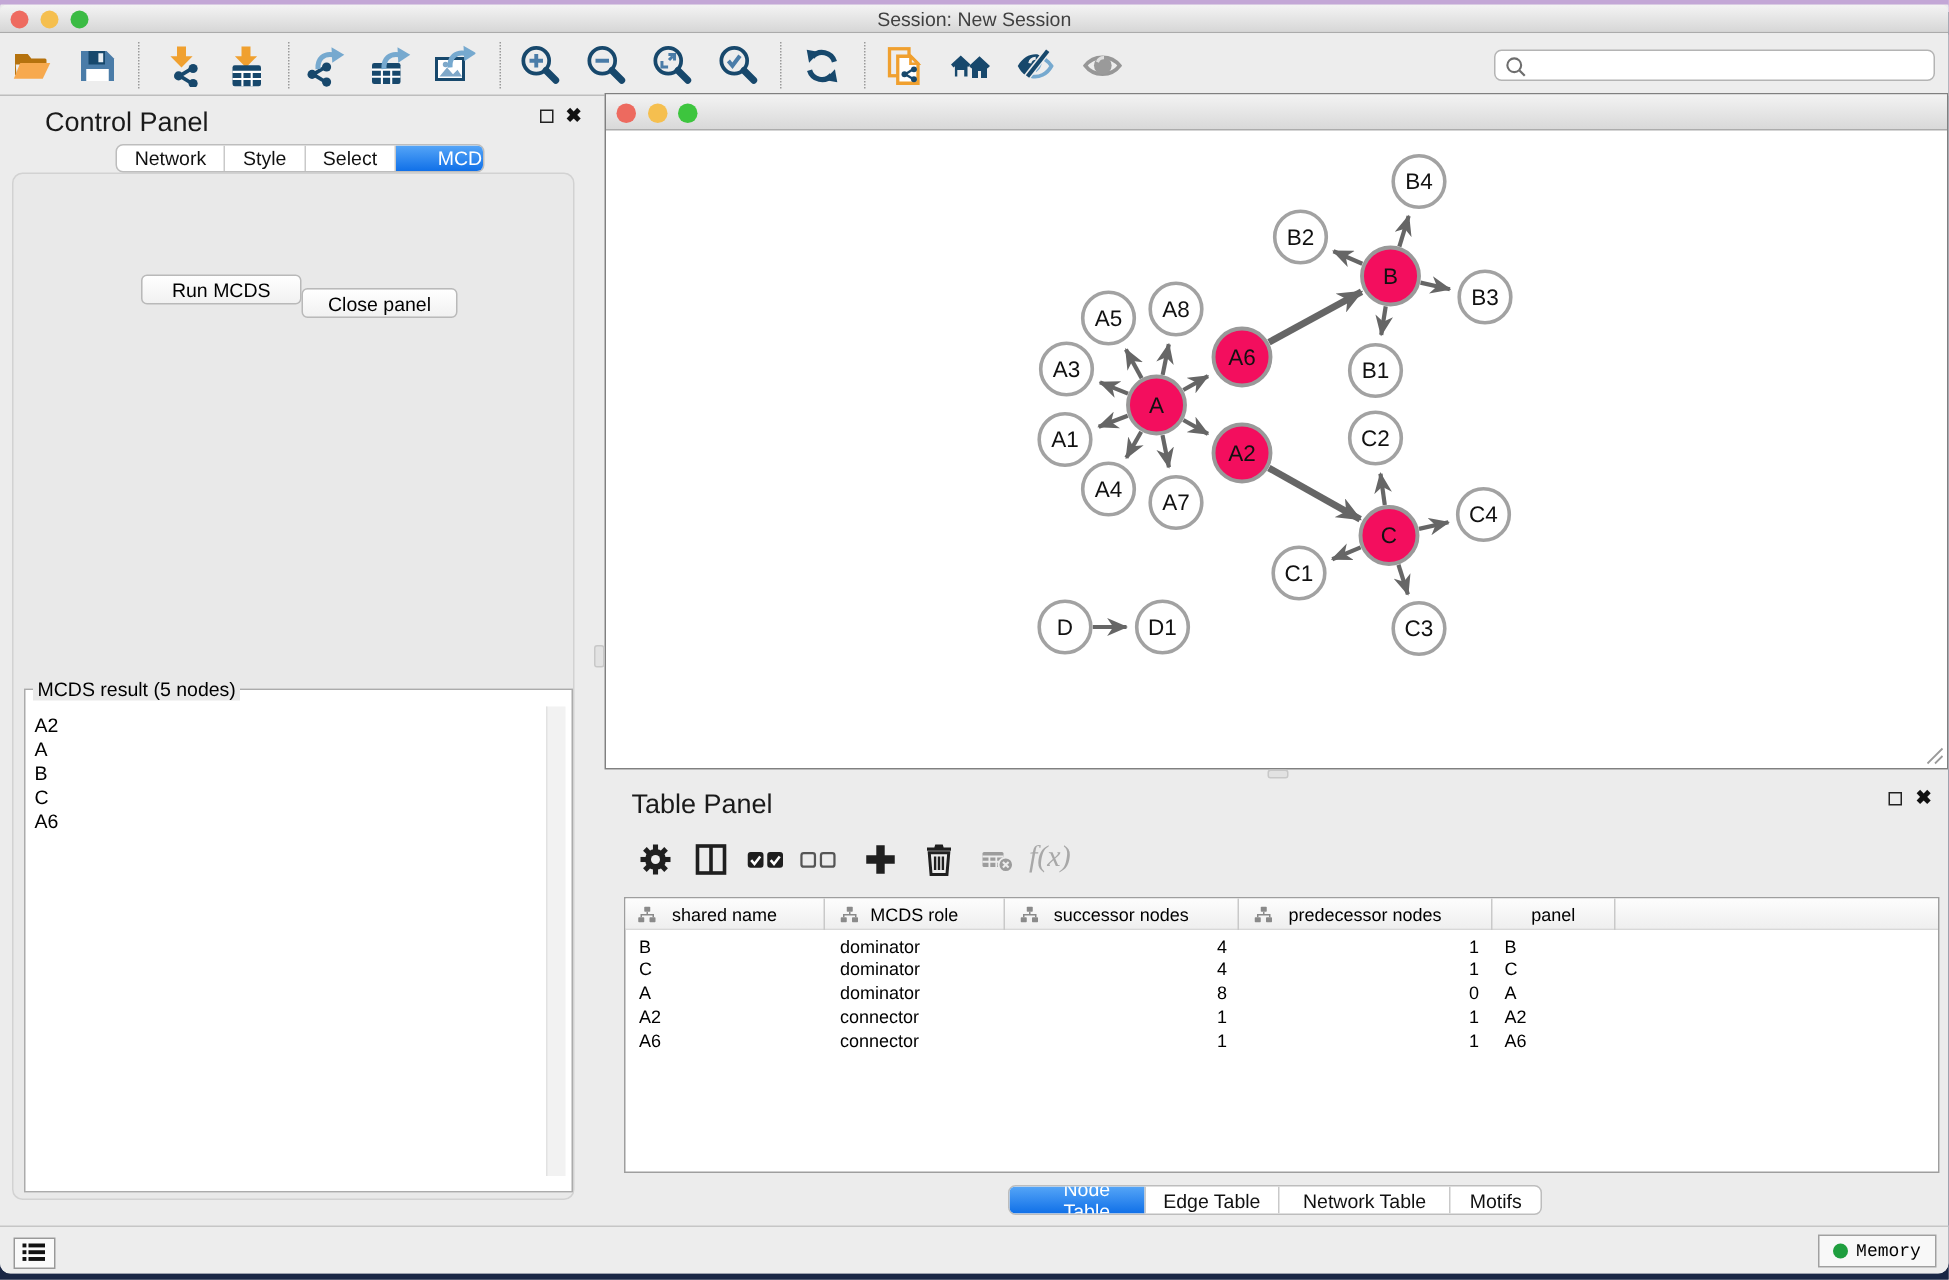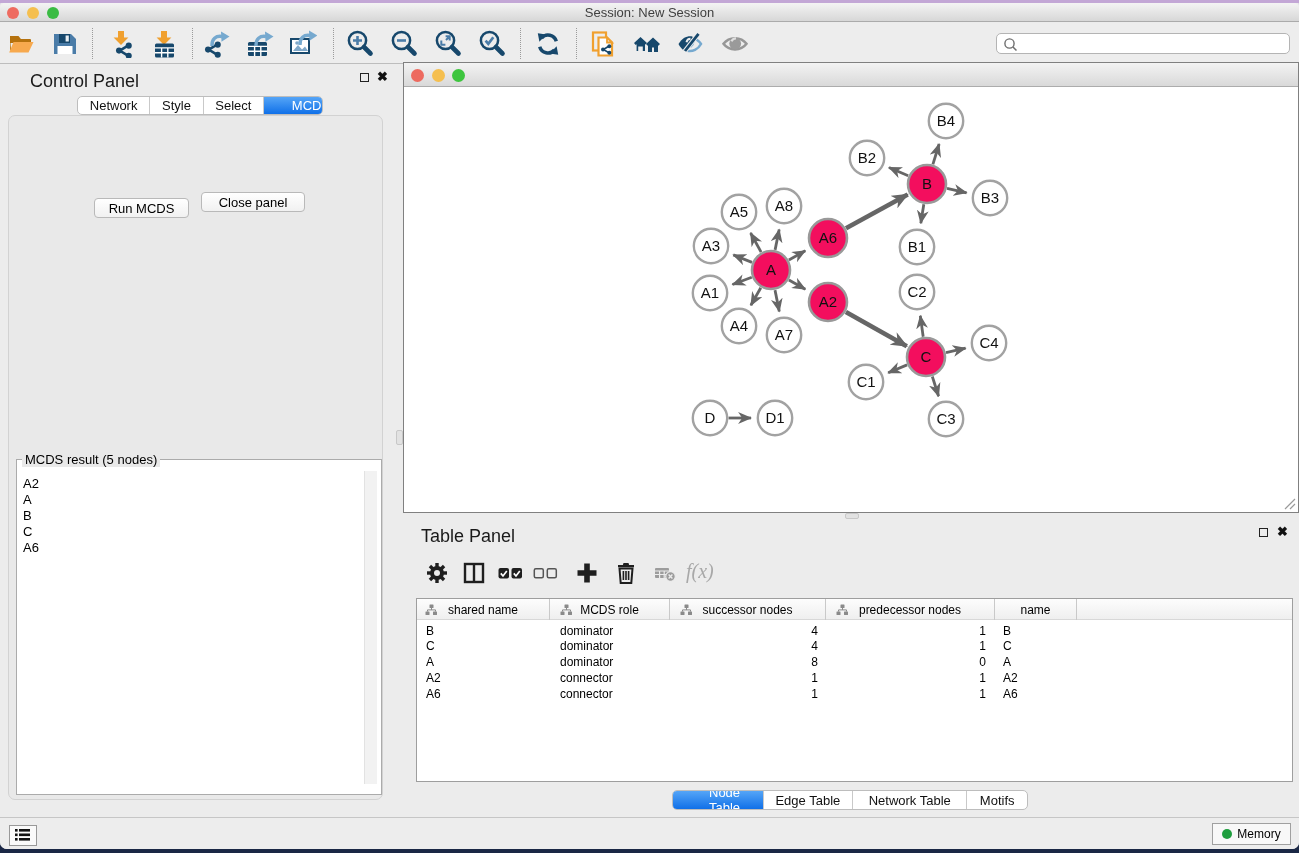--- a/index.html
+++ b/index.html
@@ -70,21 +70,21 @@
 #ttable { position:absolute; left:416px; top:598px; width:877px; height:184px;
   background:#fff; border:1px solid #9E9E9E;padding-left:39px; }
 #thead { position:absolute; left:0; top:0; width:875px; height:21px;
   background:linear-gradient(#FDFDFD,#EFEFEF); border-bottom:1px solid #D8D8D8; }
 .hcell { position:absolute; top:0; height:21px; border-right:1px solid #C9C9C9;
   font-size:12px; color:#000; display:flex; align-items:center; justify-content:center; }
 .trow { position:absolute; left:0; width:875px; height:16px; font-size:12px; color:#000; }
 .trow span { position:absolute; top:1px; }
 
 #statusbar { position:absolute; left:0; top:817px; width:100%; height:32px;
-  background:#EDEDED; border-top:1px solid #C6C6C6; }
+  background:#EDEDED; border-top:1px solid #C6C6C6;font-family:Liberation Mono, monospace; }
 #membtn { position:absolute; right:8px; top:5px; width:79px; height:22px;
   background:#F8F8F8; border:1px solid #A0A0A0; font-size:12px; color:#000;
   display:flex; align-items:center; justify-content:center; gap:5px; }
 #lstbtn { position:absolute; left:9px; top:7px; width:28px; height:21px;
   background:#FAFAFA; border:1.5px solid #999; }
 </style></head>
 <body>
 <div id="lav"></div>
 <div id="app">
 <div id="titlebar">
@@ -232,21 +232,21 @@
   <div class="sq" style="left:360px;top:11px"></div>
   <span class="xx" style="left:377px;top:7px">✖</span>
 </div>
 <div class="tabset" style="left:77px;top:96px;width:246px">
   <div style="width:73px">Network</div>
   <div style="width:54px">Style</div>
   <div style="width:61px">Select</div>
   <div class="tabsel" style="width:58px">MCDS</div>
 </div>
 <div id="cp-pane"></div>
-<div class="btn" style="left:94px;top:198px;width:95px">Run MCDS</div>
+<div class="btn" style="left:94px;top:183px;width:107px">Run MCDS</div>
 <div class="btn" style="left:201px;top:192px;width:104px">Close panel</div>
 <div id="fieldset">
   <div id="fs-list">A2<br>A<br>B<br>C<br>A6</div>
   <div id="fs-scroll"></div>
 </div>
 <div id="fs-legend">MCDS result (5 nodes)</div>
 
 <div id="netwin">
   <div id="net-title">
     <div class="light" style="left:6.5px;top:6px;width:13px;height:13px;background:#ED6A5F"></div>
@@ -386,21 +386,21 @@
 <circle cx="18.5" cy="16.5" r="4.8" fill="#9C9C9C" stroke="#ECECEC" stroke-width="1.2"></circle>
 <path d="M16.6,14.6 l3.8,3.8 M20.4,14.6 l-3.8,3.8" stroke="#ECECEC" stroke-width="1.4"></path>
 </svg>
 <span id="fx">f(x)</span>
 <div id="ttable">
   <div id="thead">
     <div class="hcell" style="left:0;width:133px">shared name</div>
     <div class="hcell" style="left:133px;width:120px">MCDS role</div>
     <div class="hcell" style="left:253px;width:156px">successor nodes</div>
     <div class="hcell" style="left:409px;width:169px">predecessor nodes</div>
-    <div class="hcell" style="left:578px;width:82px">name</div>
+    <div class="hcell" style="left:578px;width:82px">panel</div>
   </div>
 <svg style="position:absolute;left:8px;top:5px" width="13" height="12" viewBox="0 0 13 12">
 <g fill="#8A8A8A">
           <rect x="4.5" y="0.5" width="4" height="3.4" rx="0.5"></rect>
 <rect x="0.5" y="7.5" width="4" height="3.4" rx="0.5"></rect>
 <rect x="8" y="7.5" width="4" height="3.4" rx="0.5"></rect>
         </g>
 <path d="M6.5,3.9 v2 M2.5,7.5 v-1.6 h8 v1.6" stroke="#8A8A8A" stroke-width="1" fill="none"></path>
 </svg>
 <svg style="position:absolute;left:143px;top:5px" width="13" height="12" viewBox="0 0 13 12">

